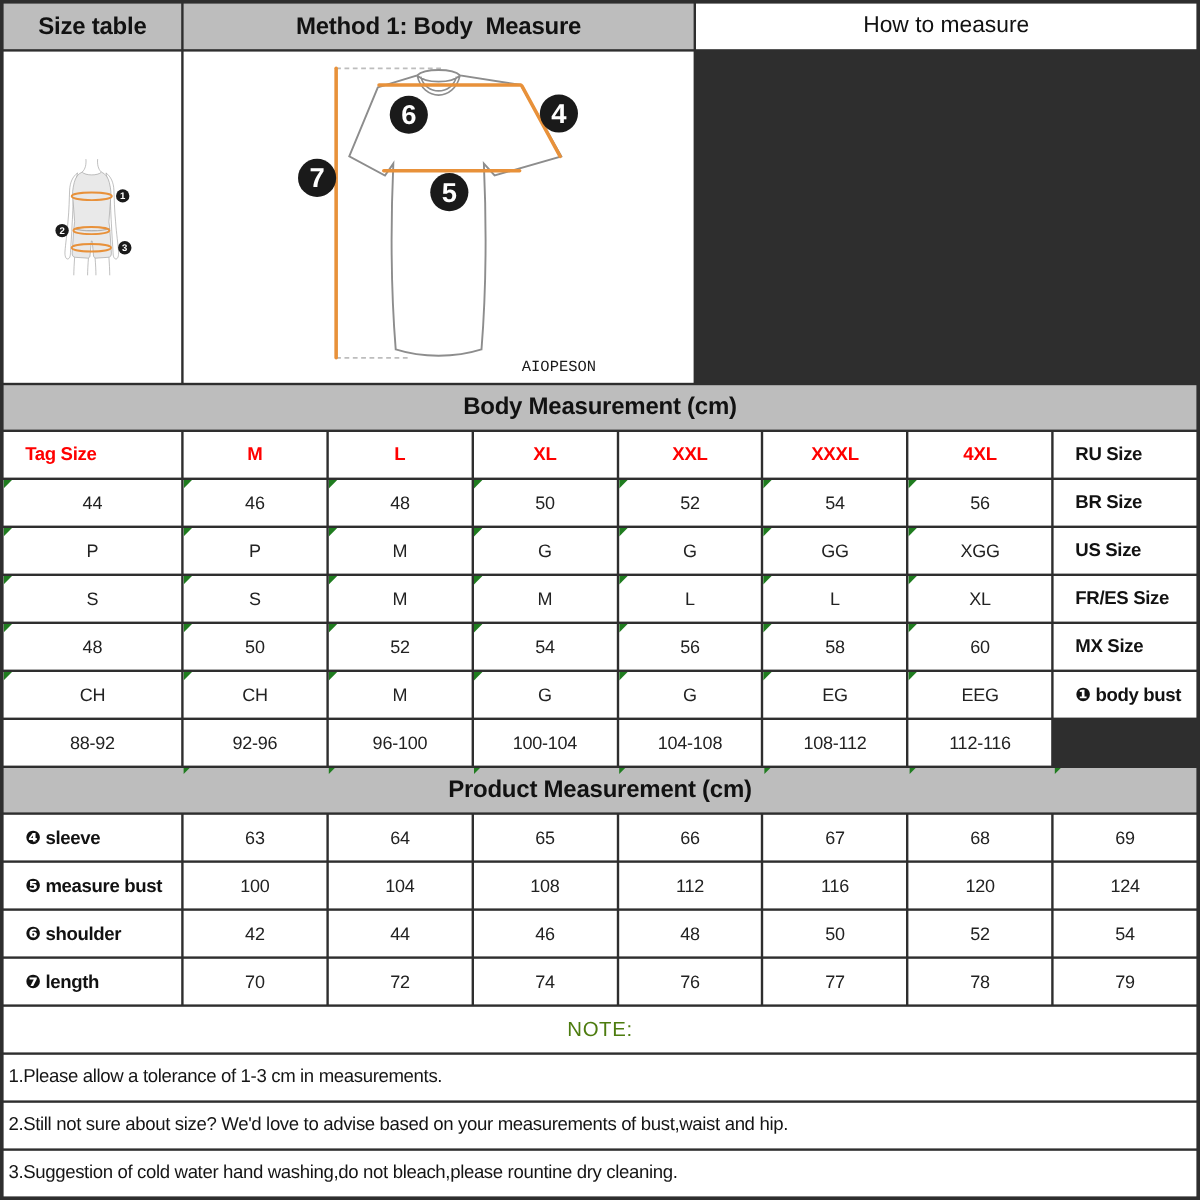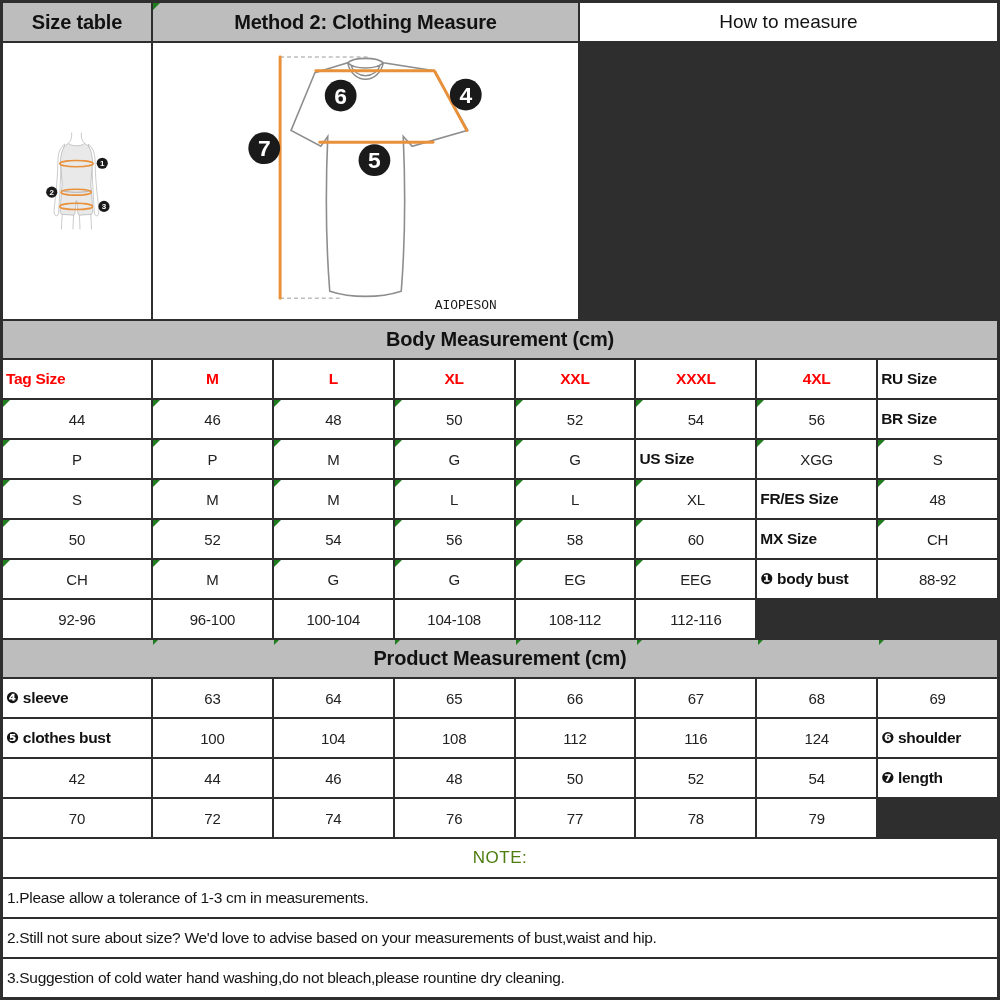--- a/index.html
+++ b/index.html
@@ -14,42 +14,42 @@
   .h1{font-size:20px;font-weight:bold;color:#121212;letter-spacing:-0.2px;white-space:pre-wrap;}
   
   .top{flex:0 0 316px;display:grid;grid-template-columns:148px 425px 1fr;grid-template-rows:38px 276px;gap:2px;}
   .howto{font-size:19px;font-weight:normal;color:#121212;text-align:center;line-height:1.75;padding:0 16px;}
   
   .titlebar{flex:0 0 37px;}
   
   .tbl{display:grid;grid-template-columns:148px repeat(7,1fr);gap:2px;}
   .tbl.bodyt{flex:0 0 278px;grid-template-rows:repeat(7,38px);}
   .tbl.prodt{flex:0 0 158px;grid-template-rows:repeat(4,38px);}
-  .label-cell{justify-content:flex-start;padding-left:3px;font-weight:bold;font-size:15.5px;color:#121212;
+  .label-cell{justify-content:flex-start;padding-left:18px;font-weight:bold;font-size:15.5px;color:#121212;
     font-family:"Liberation Sans","DejaVu Sans",sans-serif;letter-spacing:-0.3px;}
   .val{font-size:15px;color:#222;letter-spacing:-0.2px;}
   .tag{color:#ff0000;font-weight:bold;font-size:15.5px;}
   
   .gt::before{content:"";position:absolute;top:0;left:0;width:0;height:0;
     border-top:7px solid #1f7c1f;border-right:7px solid transparent;}
   .mini-gt{position:absolute;top:0;width:0;height:0;border-top:5px solid #1f7c1f;border-right:5px solid transparent;}
   
   .note-title{flex:0 0 38px;color:#4d7c0f;font-size:17px;letter-spacing:0.5px;}
   .note-row{flex:0 0 38px;justify-content:flex-start;padding-left:4px;font-size:15.5px;color:#151515;letter-spacing:-0.3px;}
   .note-row:last-child{flex:1 1 auto;}
   svg{display:block;}
 </style>
 </head>
 <body>
 
 <div class="sheet">
 
   <div class="top">
     <div class="cell gray h1">Size table</div>
-    <div class="cell gray h1 gt">Method 2: Clothing Measure</div>
+    <div class="cell gray h1">Method 1: Body  Measure</div>
 
     <div class="cell howto">How to measure</div>
 
     <div class="cell">
       <svg width="425" height="276" viewBox="0 0 425 278">
 
         <path d="M177,33 C165,42 159,56 158,74 C157,96 157,120 154,150 C152,178 148,205 147,220 C146,232 149,239 153,239 C158,239 160,232 160,224 C161,205 163,180 164,155 C166,125 166,100 167,80 Z" fill="#ffffff" stroke="#9a9a9a" stroke-width="1.5"></path>
         <path d="M245,33 C257,42 263,56 264,74 C265,96 265,120 268,150 C270,178 274,205 275,220 C276,232 273,239 269,239 C264,239 262,232 262,224 C261,205 259,180 258,155 C256,125 256,100 255,80 Z" fill="#ffffff" stroke="#9a9a9a" stroke-width="1.5"></path>
 
         <path d="M197,0 C198,12 196,24 188,31 M225,0 C224,12 226,24 234,31" fill="none" stroke="#9a9a9a" stroke-width="1.5"></path>
@@ -132,23 +132,24 @@
     <div class="cell val gt">52</div>
     <div class="cell val gt">54</div>
     <div class="cell val gt">56</div>
 
     <div class="cell label-cell">BR Size</div>
     <div class="cell val gt">P</div>
     <div class="cell val gt">P</div>
     <div class="cell val gt">M</div>
     <div class="cell val gt">G</div>
     <div class="cell val gt">G</div>
+    <div class="cell val gt">GG</div>
+    <div class="cell val gt">XGG</div>
+
     <div class="cell label-cell">US Size</div>
-
-    <div class="cell val gt">XGG</div>
     <div class="cell val gt">S</div>
     <div class="cell val gt">S</div>
     <div class="cell val gt">M</div>
     <div class="cell val gt">M</div>
     <div class="cell val gt">L</div>
     <div class="cell val gt">L</div>
     <div class="cell val gt">XL</div>
 
     <div class="cell label-cell">FR/ES Size</div>
     <div class="cell val gt">48</div>
@@ -183,26 +184,27 @@
   <div class="tbl prodt">
     <div class="cell label-cell">❹ sleeve</div>
     <div class="cell val">63</div>
     <div class="cell val">64</div>
     <div class="cell val">65</div>
     <div class="cell val">66</div>
     <div class="cell val">67</div>
     <div class="cell val">68</div>
     <div class="cell val">69</div>
 
-    <div class="cell label-cell">❺ clothes bust</div>
+    <div class="cell label-cell">❺ measure bust</div>
     <div class="cell val">100</div>
     <div class="cell val">104</div>
     <div class="cell val">108</div>
     <div class="cell val">112</div>
     <div class="cell val">116</div>
+    <div class="cell val">120</div>
     <div class="cell val">124</div>
 
     <div class="cell label-cell">❻ shoulder</div>
     <div class="cell val">42</div>
     <div class="cell val">44</div>
     <div class="cell val">46</div>
     <div class="cell val">48</div>
     <div class="cell val">50</div>
     <div class="cell val">52</div>
     <div class="cell val">54</div>

